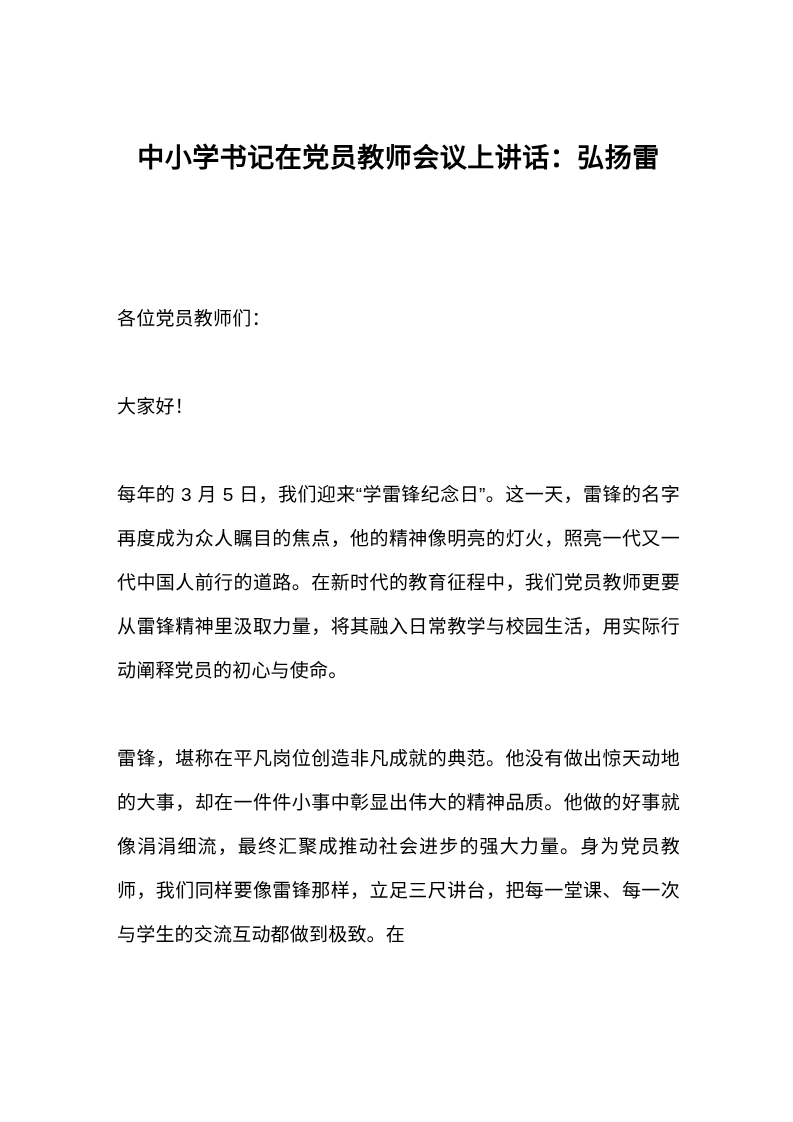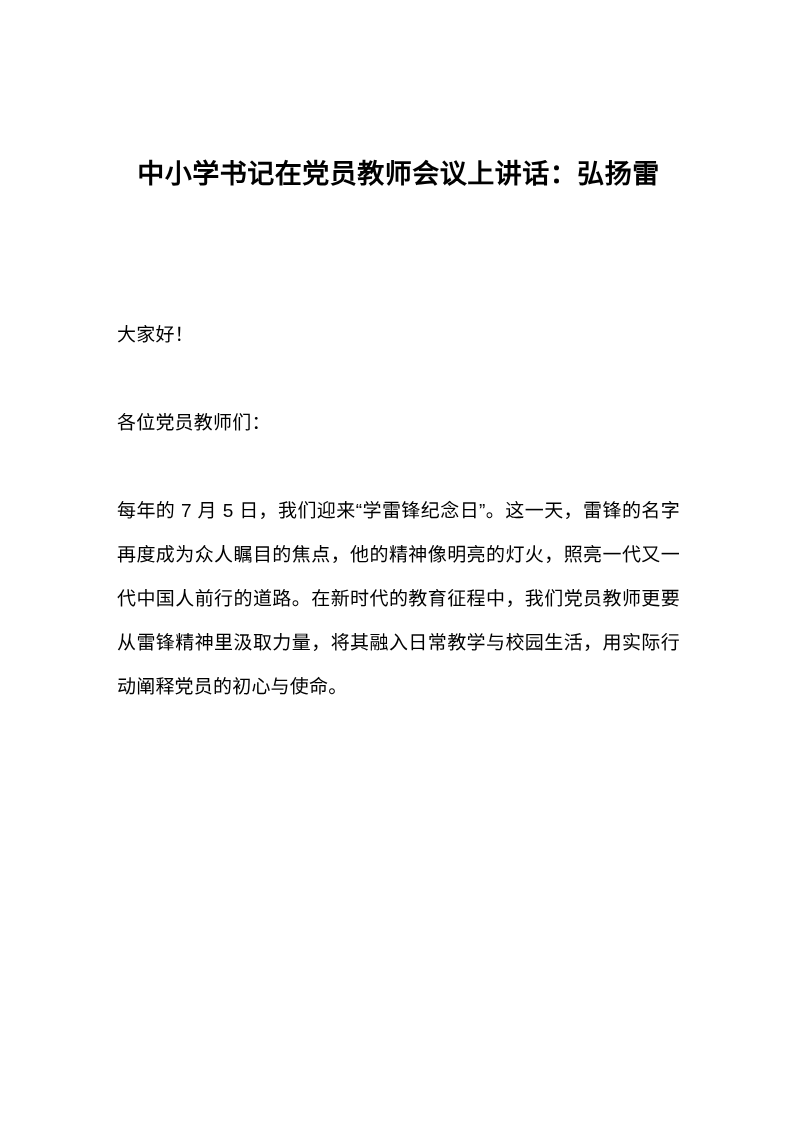--- a/index.html
+++ b/index.html
@@ -17,21 +17,21 @@
     width: 793px;
     height: 1122px;
     margin: 0 auto;
     background: #ffffff;
     overflow: hidden;
     box-sizing: border-box;
   }
   .content {
     position: absolute;
     left: 117px;
-    top: 16px;
+    top: 0;
     width: 563px;
   }
   .doc-title {
     font-size: 27px;
     font-weight: bold;
     line-height: 93px;
     text-align: center;
     letter-spacing: 0.5px;
     margin: 0;
     padding-top: 112px;
@@ -59,19 +59,20 @@
 <body>
 
 <div class="page">
   <div class="content">
 
     <h1 class="doc-title">
       <span class="title-line">中小学书记在党员教师会议上讲话：弘扬雷</span>
     </h1>
 
     <div class="body-block">
+      <p class="para">各位党员教师们：</p>
       <p class="para">大家好！</p>
-      <p class="para">各位党员教师们：</p>
-      <p class="para">每年的 7 月 5 日，我们迎来“学雷锋纪念日”。这一天，雷锋的名字再度成为众人瞩目的焦点，他的精神像明亮的灯火，照亮一代又一代中国人前行的道路。在新时代的教育征程中，我们党员教师更要从雷锋精神里汲取力量，将其融入日常教学与校园生活，用实际行动阐释党员的初心与使命。</p>
+      <p class="para">每年的 3 月 5 日，我们迎来“学雷锋纪念日”。这一天，雷锋的名字再度成为众人瞩目的焦点，他的精神像明亮的灯火，照亮一代又一代中国人前行的道路。在新时代的教育征程中，我们党员教师更要从雷锋精神里汲取力量，将其融入日常教学与校园生活，用实际行动阐释党员的初心与使命。</p>
+      <p class="para">雷锋，堪称在平凡岗位创造非凡成就的典范。他没有做出惊天动地的大事，却在一件件小事中彰显出伟大的精神品质。他做的好事就像涓涓细流，最终汇聚成推动社会进步的强大力量。身为党员教师，我们同样要像雷锋那样，立足三尺讲台，把每一堂课、每一次与学生的交流互动都做到极致。在</p>
     </div>
 
   </div>
 </div>
 
 </body></html>

